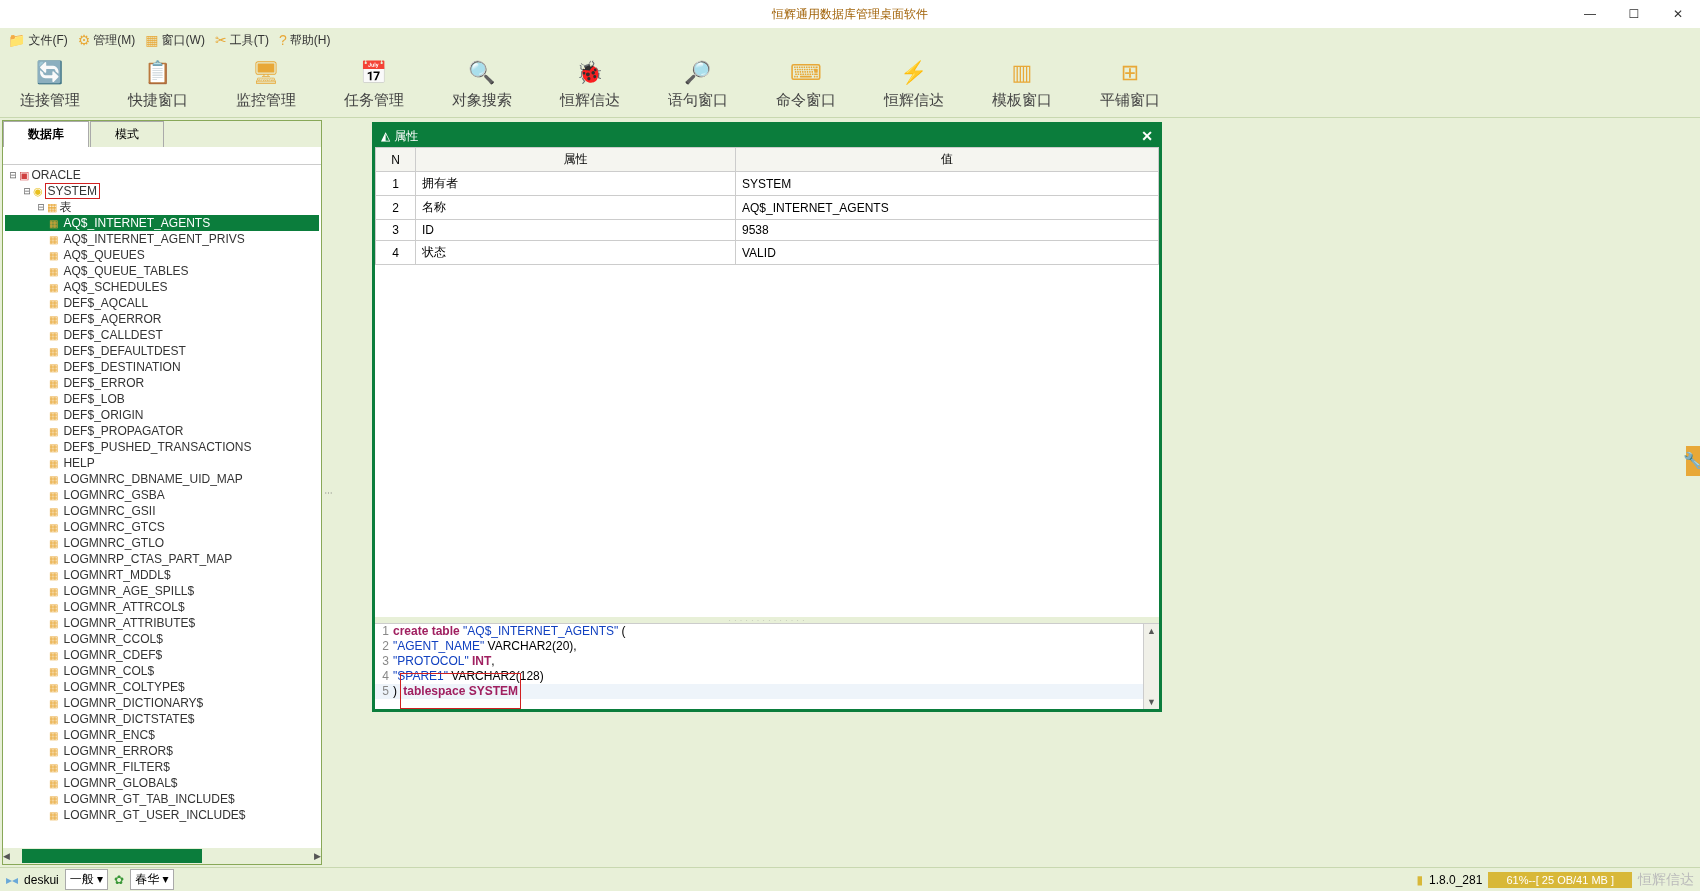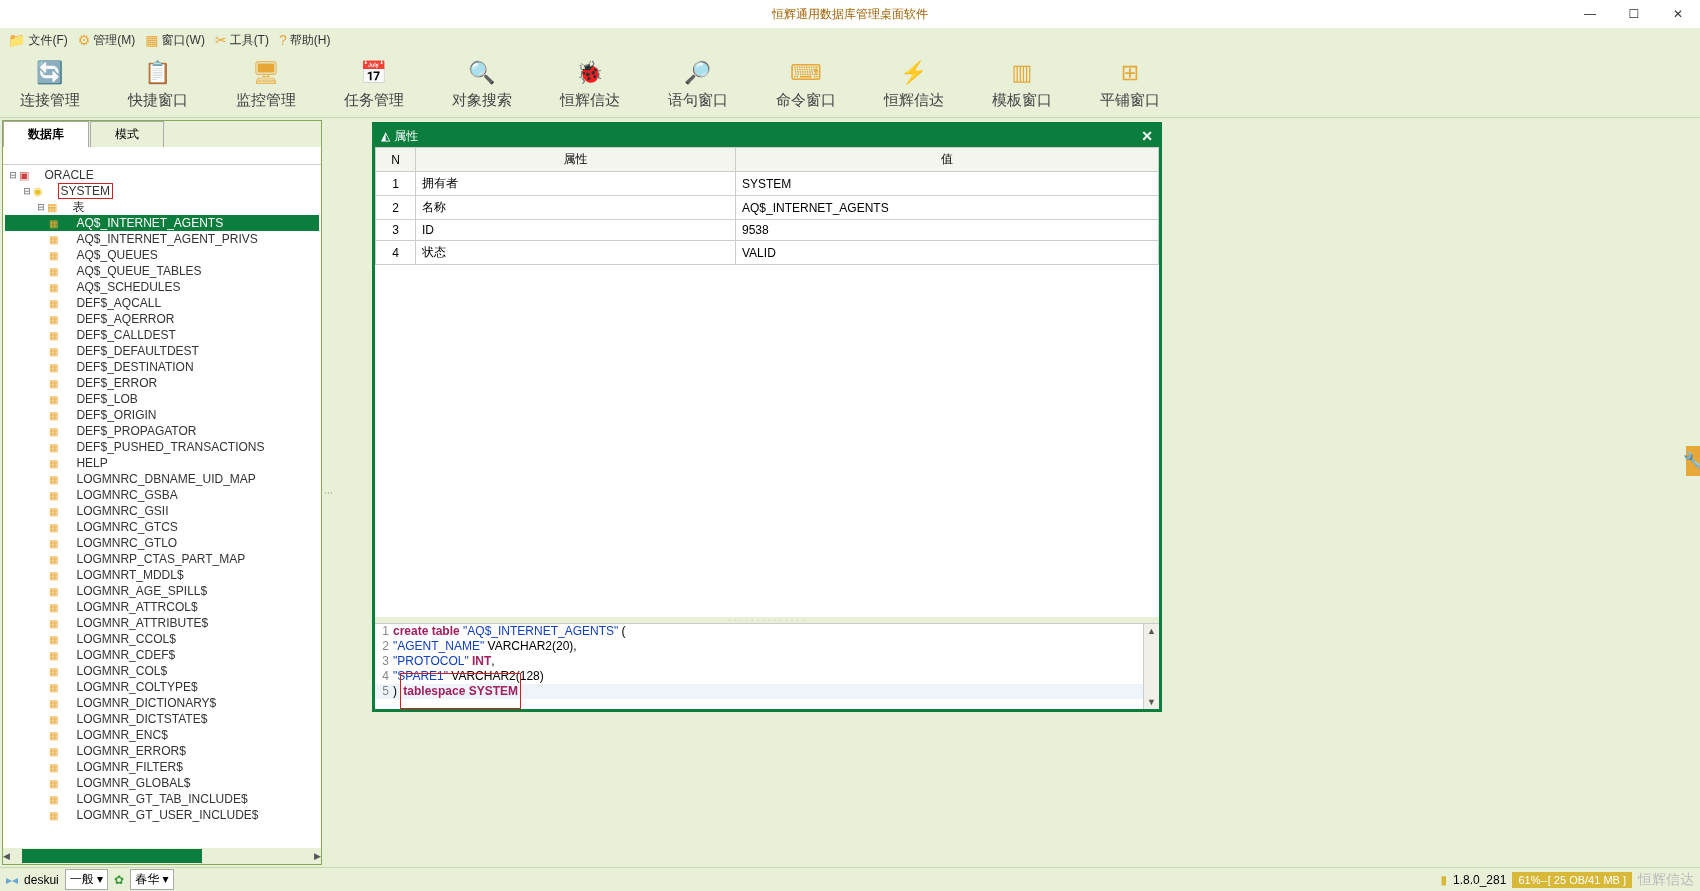--- a/index.html
+++ b/index.html
@@ -27,21 +27,21 @@
 .tab.active { background: #fff; font-weight: bold; }
 .tab-filter { height: 18px; border-bottom: 1px solid #ccc; }
 
 .tree { flex: 1; overflow: auto; padding: 2px; position: relative; }
 .tree-row { display: flex; align-items: center; height: 16px; white-space: nowrap; }
 .tree-row .exp { width: 12px; text-align: center; color: #666; font-size: 9px; }
 .tree-row .ico-db { color: #d04040; font-size: 11px; }
 .tree-row .ico-schema { color: #e8c020; font-size: 11px; }
 .tree-row .ico-folder { color: #e8a838; font-size: 11px; }
 .tree-row .ico-tbl { color: #e8a838; font-size: 10px; margin-right: 3px; }
-.tree-row .txt { margin-left: 15px; color: #333; }
+.tree-row .txt { margin-left: 2px; color: #333; }
 .tree-row.sel { background: #0b7d3c; color: #fff; }
 .tree-row.sel .txt { color: #fff; }
 .tree-scroll-h { height: 16px; background: #e8f0d8; display: flex; align-items: center; }
 .tree-scroll-h .thumb { background: #0b7d3c; height: 14px; width: 180px; margin-left: 12px; }
 .red-box { border: 1.6px solid #d02020; }
 
 .right-area { flex: 1; position: relative; background: #e8f0d8; }
 .splitter { width: 8px; background: #e8f0d8; display: flex; align-items: center; justify-content: center; }
 .splitter-dots { color: #888; writing-mode: vertical-lr; font-size: 8px; }
 
@@ -63,21 +63,21 @@
 .sql-line .ln { width: 18px; text-align: right; color: #888; padding-right: 4px; }
 .sql-kw { color: #a02060; font-weight: bold; }
 .sql-str { color: #1040c0; }
 .sql-scroll { position: absolute; right: 0; top: 0; bottom: 0; width: 16px; background: #f0f0e8; border-left: 1px solid #ccc; }
 .sql-scroll .up, .sql-scroll .dn { height: 14px; text-align: center; font-size: 9px; color: #555; }
 .sql-scroll .dn { position: absolute; bottom: 0; width: 100%; }
 
 .status-bar { height: 24px; background: #e8f0d8; border-top: 1px solid #c8d8b0; display: flex; align-items: center; padding: 0 6px; gap: 6px; }
 .status-bar .sel-box { border: 1px solid #aaa; padding: 1px 4px; background: #fff; }
 .status-right { margin-left: auto; display: flex; align-items: center; gap: 6px; }
-.battery { background: #d8b838; color: #fff; padding: 2px 6px; font-size: 11px; }
+.battery { background: #d8b838; color: #fff; padding: 2px 18px; font-size: 11px; }
 .watermark { color: #bbb; font-size: 14px; }
 
 .side-handle { position: absolute; right: 0; top: 50%; width: 14px; height: 30px; background: #e8a838; color: #fff; display: flex; align-items: center; justify-content: center; font-size: 16px; }
 </style>
 </head>
 <body>
 
 <div class="title-bar">
   <span class="title">恒辉通用数据库管理桌面软件</span>
   <div class="win-controls">

